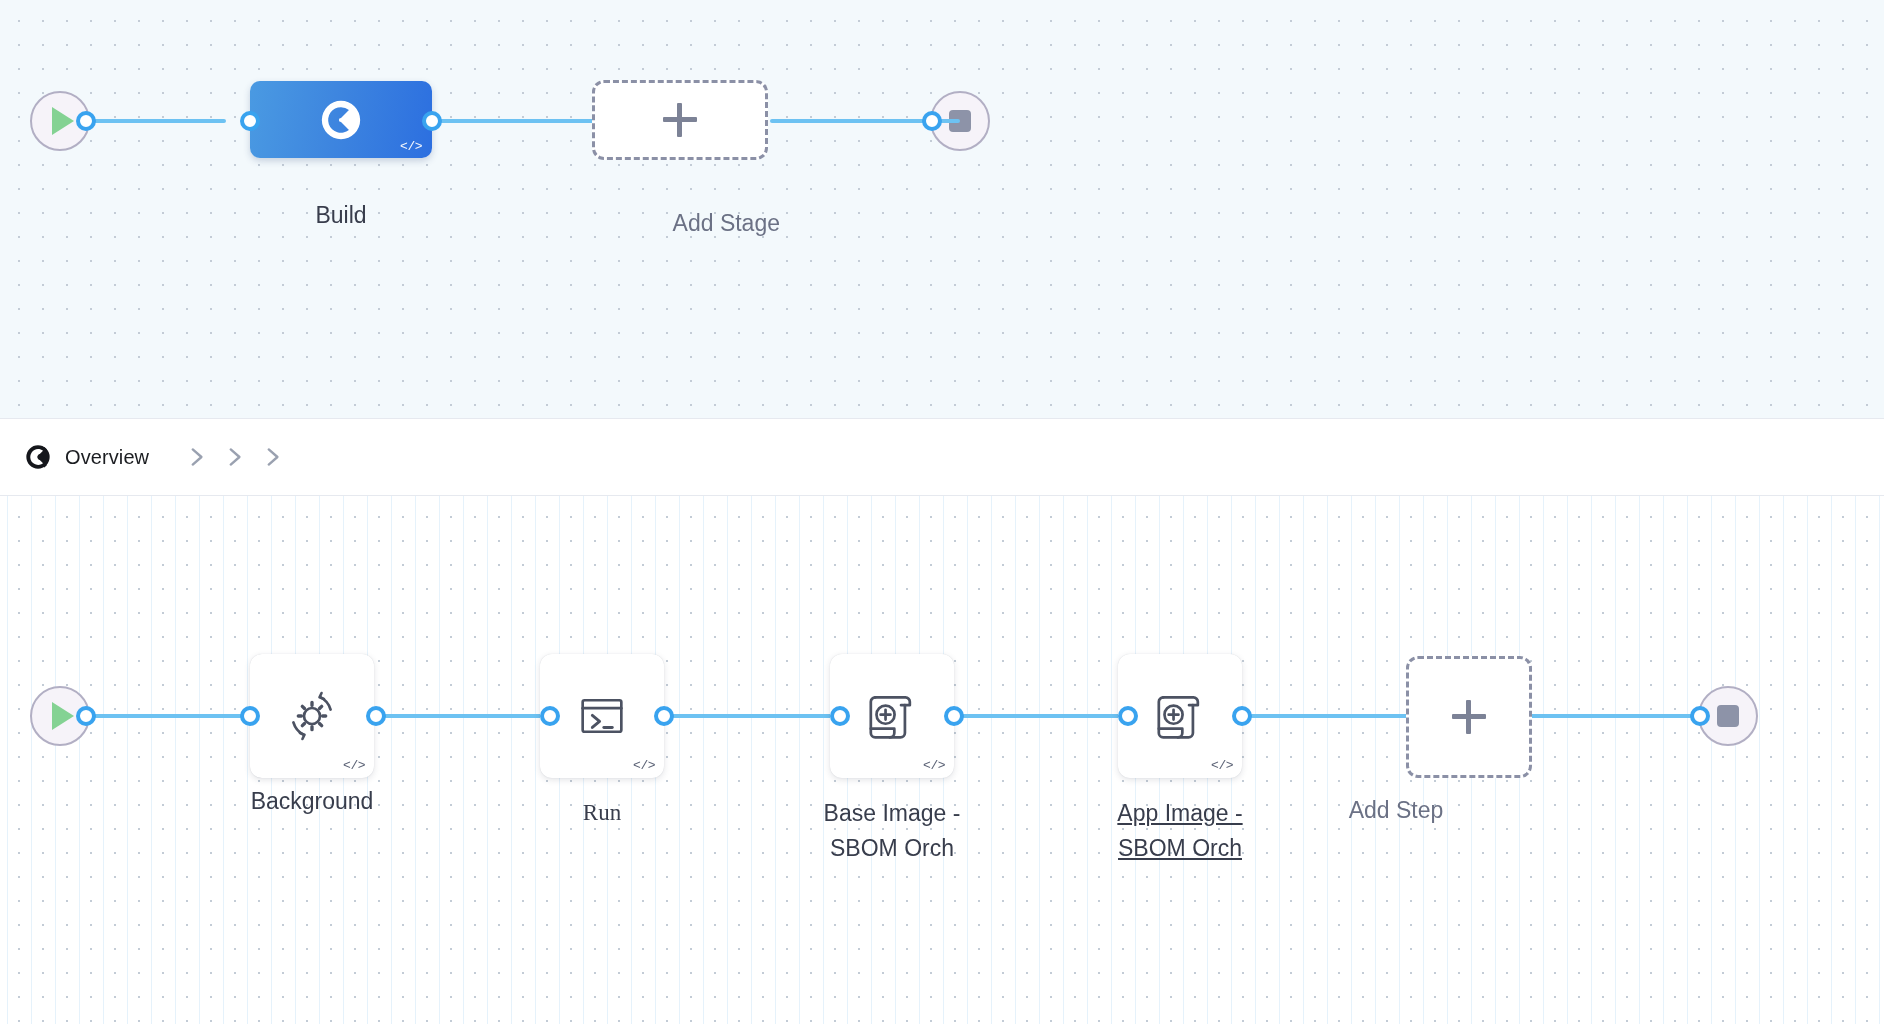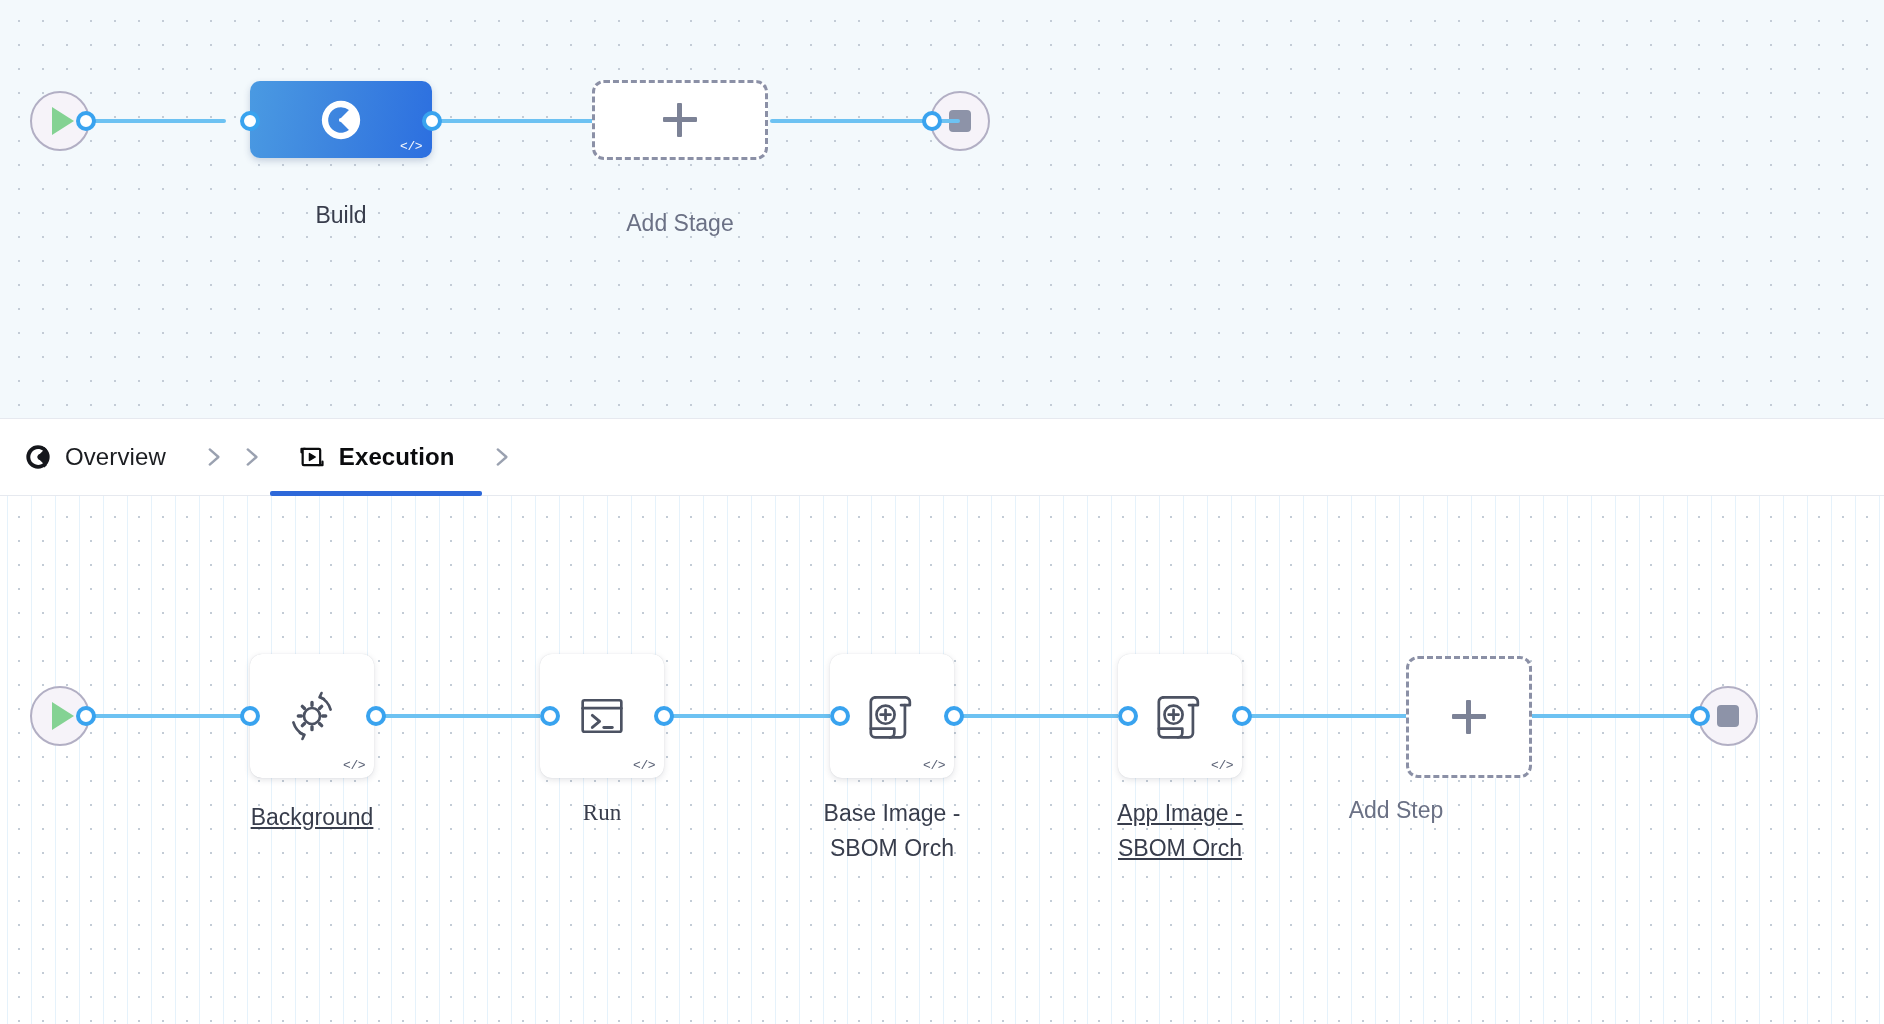--- a/index.html
+++ b/index.html
@@ -42,21 +42,21 @@
   }
   .tab{
     display:flex;align-items:center;gap:13px;
     padding:0 28px;
     position:relative;
     cursor:pointer;
     box-sizing:border-box;
   }
   .tab:first-child{padding-left:24px;}
   .tab-label{
-    font-size:24px;color:#1b1d21;letter-spacing:.1px;white-space:nowrap;
+    font-size:20px;color:#1b1d21;letter-spacing:.1px;white-space:nowrap;
   }
   .tab.active .tab-label{font-weight:bold;color:#0b0c0e;}
   .tab.active::after{
     content:"";position:absolute;left:0;right:0;bottom:-1px;height:5px;
     background:#2e68d9;border-radius:2px;
   }
   .tab-icon{width:28px;height:28px;display:block;flex:none;}
   .chev{display:flex;align-items:center;padding:0 6px;color:#9aa1b0;}
   .chev svg{width:26px;height:26px;display:block;}
   .terminal{
@@ -144,21 +144,21 @@
         <path fill="#ffffff" d="M30.5 11.2l3.6-3.6 4.2 4.2-3.6 3.6zM34.7 32.6l3.6 3.6-4.2 4.2-3.6-3.6z"></path>
       </svg>
       <span class="code-badge">&lt;/&gt;</span>
     </div>
     <div class="port" style="left:422px; top:111px;"></div>
     <div class="nodelabel" style="left:241px; top:198px; width:200px;">Build</div>
 
     <div class="dashed" style="left:592px; top:80px; width:176px; height:80px;">
       <div class="plus"></div>
     </div>
-    <div class="nodelabel muted" style="left:580px; top:206px; width:200px;">Add Stage</div>
+    <div class="nodelabel muted" style="left:580px; top:206px; width:200px;text-align:right;">Add Stage</div>
 
     <div class="port" style="left:922px; top:111px;"></div>
     <div class="terminal" style="left:930px; top:91px;">
       <div class="stop-sq"></div>
     </div>
   </div>
 
   <div class="tabbar">
 
     <div class="tab">
@@ -176,28 +176,20 @@
       </svg>
     </div>
 
 
     <div class="chev">
       <svg viewBox="0 0 24 24" fill="none" stroke="#9aa1b0" stroke-width="2.2" stroke-linecap="round" stroke-linejoin="round">
         <polyline points="9,5 17,12 9,19"></polyline>
       </svg>
     </div>
 
-    <div class="tab active">
-      <svg class="tab-icon" viewBox="0 0 24 24" fill="none" stroke="#0b0c0e" stroke-width="1.9" stroke-linejoin="round">
-        <rect x="4" y="5" width="15" height="14" rx="1"></rect>
-        <path d="M9.8 9l5 3-5 3z" fill="#0b0c0e" stroke-width="1.2"></path>
-        <path d="M3 8v-3h3M21 16v3h-3" stroke-width="1.9" stroke-linecap="round" fill="none"></path>
-      </svg>
-      <span class="tab-label">Execution</span>
-    </div>
 
     <div class="chev">
       <svg viewBox="0 0 24 24" fill="none" stroke="#9aa1b0" stroke-width="2.2" stroke-linecap="round" stroke-linejoin="round">
         <polyline points="9,5 17,12 9,19"></polyline>
       </svg>
     </div>
 
   </div>
 
   <div class="canvas canvas-steps">
@@ -220,21 +212,21 @@
         <circle cx="24" cy="24" r="6.2"></circle>
         <path d="M24 13.4v2.4M24 32.2v2.4M34.6 24h-2.4M15.8 24h-2.4M31.5 16.5l-1.7 1.7M18.2 29.8l-1.7 1.7M31.5 31.5l-1.7-1.7M18.2 18.2l-1.7-1.7" stroke-width="2.6"></path>
         <path d="M30.6 9.4A16 16 0 0 1 38.4 19"></path>
         <path d="M31.4 6.2l-1.6 3.4 3.5 1.3" stroke-width="2"></path>
         <path d="M17.4 38.6A16 16 0 0 1 9.6 29"></path>
         <path d="M16.6 41.8l1.6-3.4-3.5-1.3" stroke-width="2"></path>
       </svg>
       <span class="code-badge">&lt;/&gt;</span>
     </div>
     <div class="port" style="left:366px; top:210px;"></div>
-    <div class="nodelabel" style="left:202px; top:304px; width:220px; white-space:pre-line;text-decoration:underline;">Background</div>
+    <div class="nodelabel" style="left:202px; top:288px; width:220px; white-space:pre-line;">Background</div>
 
     <div class="port" style="left:540px; top:210px;"></div>
     <div class="card" style="left:540px; top:158px; width:124px; height:124px;">
       <svg width="58" height="58" viewBox="0 0 48 48" fill="none" stroke="#4c5262" stroke-width="2.2" stroke-linecap="round" stroke-linejoin="round">
         <rect x="8" y="11" width="32" height="26" rx="1.5"></rect>
         <path d="M8 17.5h32"></path>
         <path d="M16 23.5l6 5-6 5" stroke-width="2.4"></path>
         <path d="M25.5 33.5h7" stroke-width="2.4"></path>
       </svg>
       <span class="code-badge">&lt;/&gt;</span>

